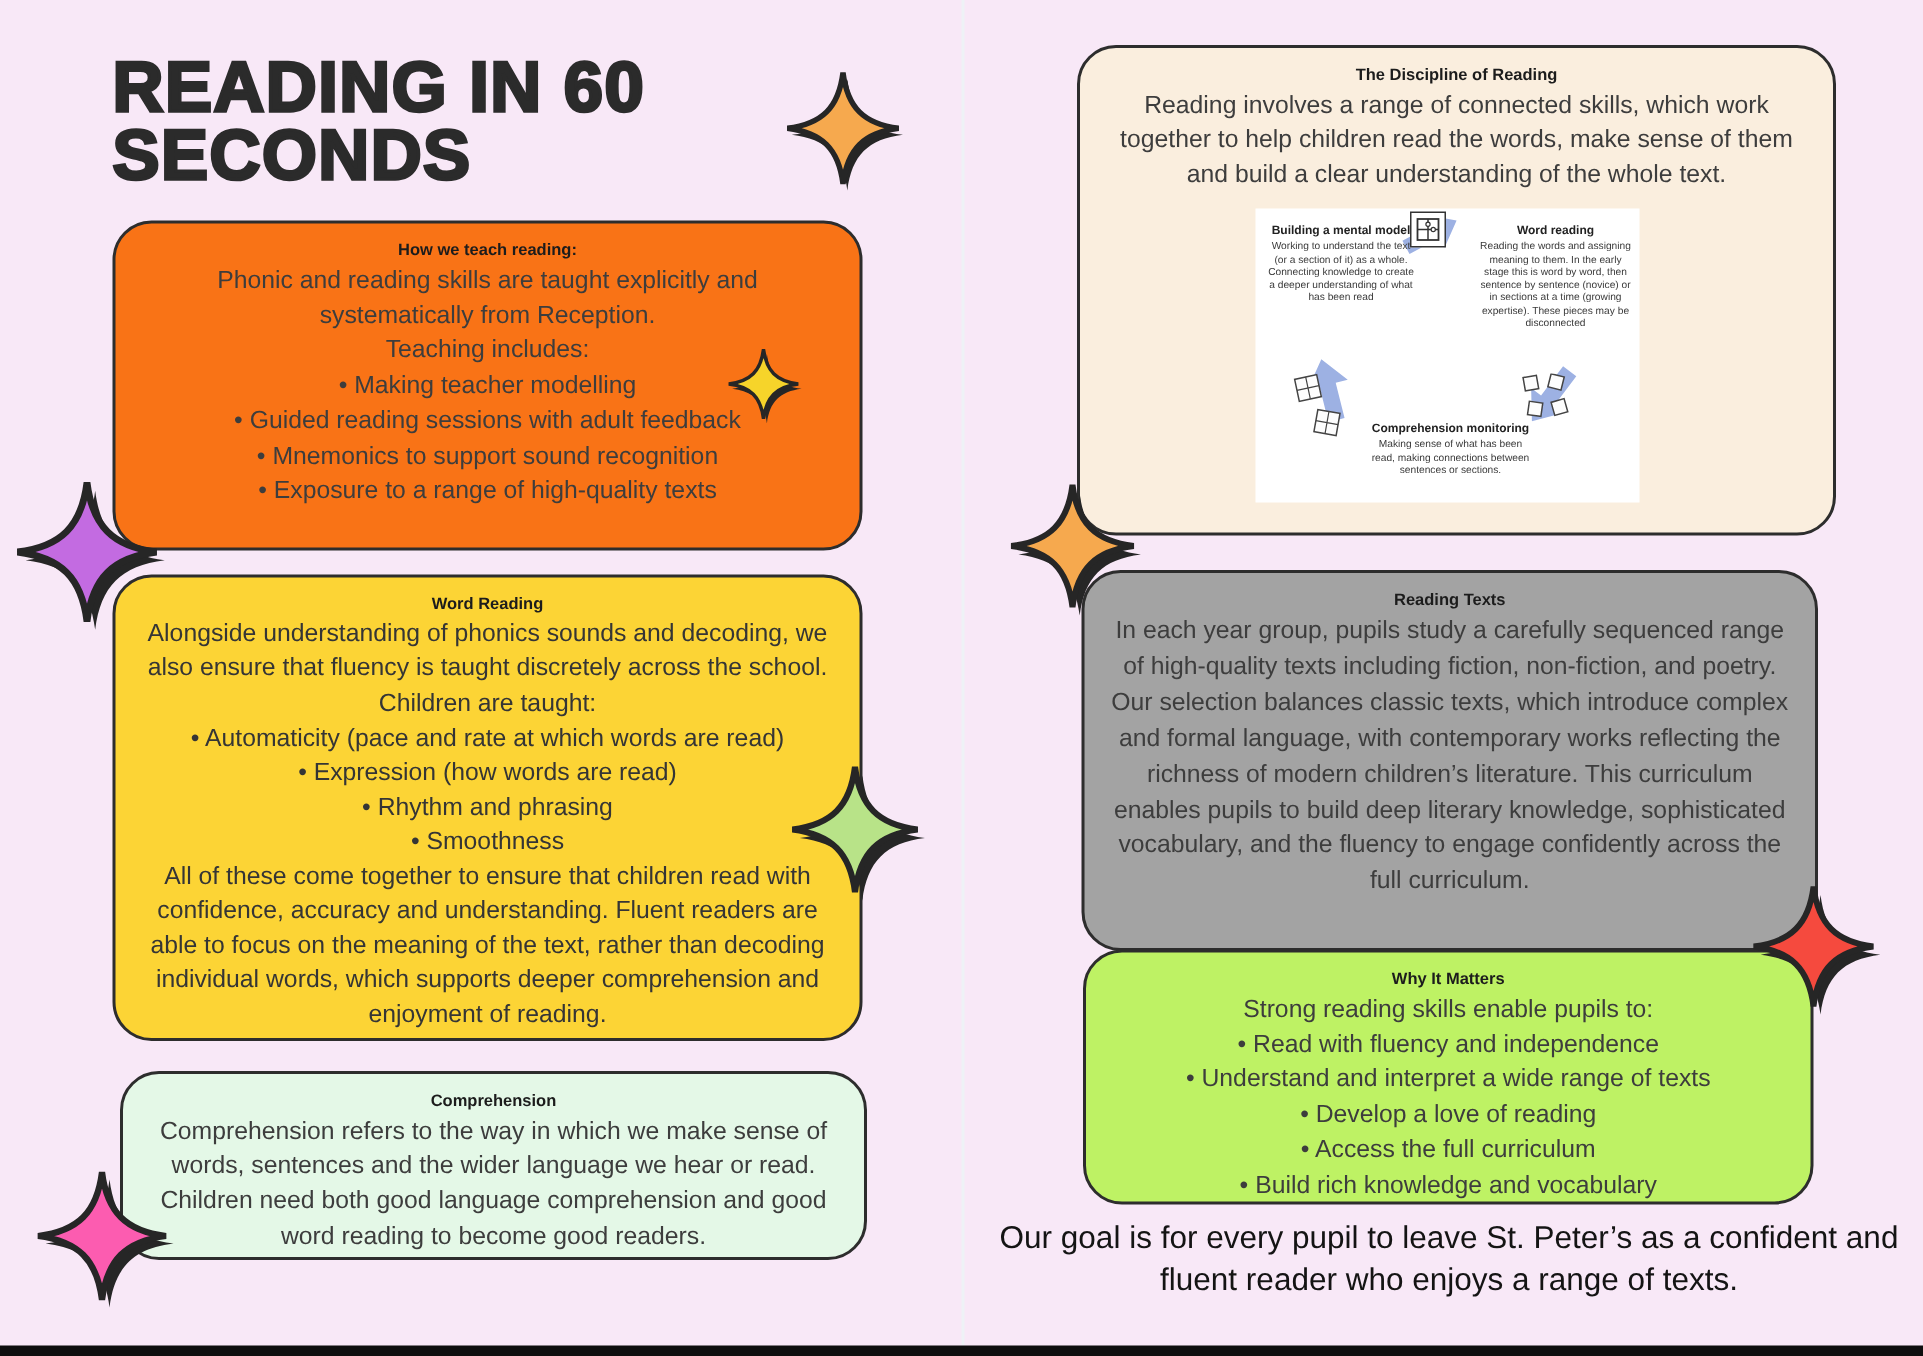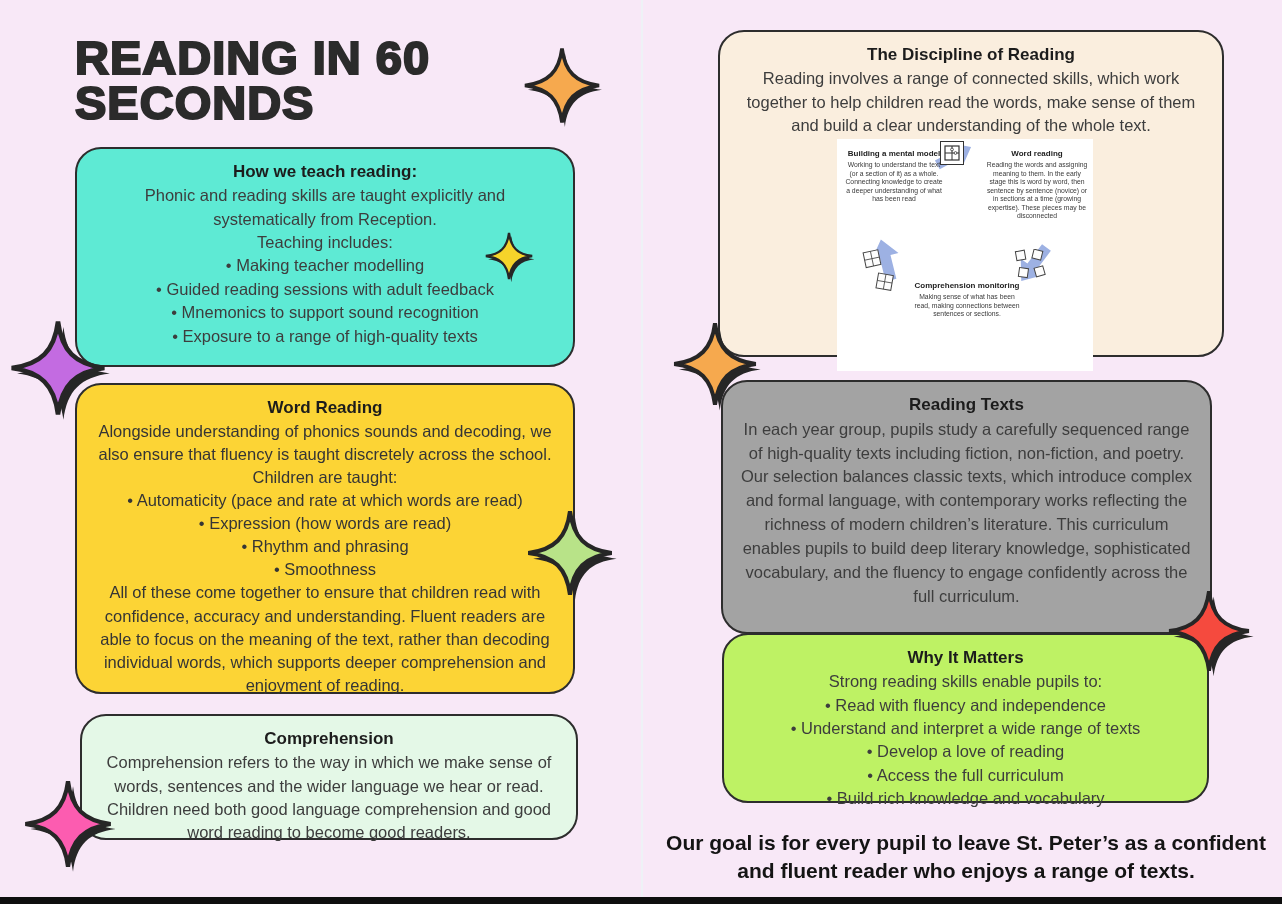--- a/index.html
+++ b/index.html
@@ -16,40 +16,40 @@
     position:absolute;left:75px;top:36px;width:500px;text-align:left;
     font-weight:bold;font-size:47px;line-height:.95;color:#2b2b2b;
     -webkit-text-stroke:2.2px #2b2b2b;letter-spacing:1px;
   }
 
   .box{
     position:absolute;border:2px solid #2d2d2d;border-radius:26px;
     text-align:center;padding:11px 16px;box-sizing:border-box;
     font-size:16.5px;line-height:1.42;
   }
-  .box .heading{font-weight:bold;color:#1c1c1c;font-size:17px;}
-  .box-how{left:75px;top:147px;width:500px;height:220px;background:#5eead4;}
+  .box .heading{font-weight:bold;color:#1c1c1c;font-size:11px;}
+  .box-how{left:75px;top:147px;width:500px;height:220px;background:#f97316;}
   .box-word{left:75px;top:383px;width:500px;height:311px;background:#fcd435;color:#353535;line-height:1.4;}
   .box-comp{left:80px;top:714px;width:498px;height:126px;background:#e4f8e7;}
   .box-disc{left:718px;top:30px;width:506px;height:327px;background:#faeede;}
   .box-texts{left:721px;top:380px;width:491px;height:254px;background:#a3a3a3;line-height:1.45;}
   .box-why{left:722px;top:633px;width:487px;height:170px;background:#bef264;}
 
   .goal{
     position:absolute;left:660px;top:812px;width:612px;text-align:center;
-    font-weight:bold;font-size:21px;line-height:1.33;color:#141414;margin-top:17px;
+    font-weight:normal;font-size:21px;line-height:1.33;color:#141414;
   }
 
   .star{position:absolute;overflow:visible;}
   .star .shadow{fill:#262626;}
   .star .body{stroke:#262626;stroke-width:5;}
 
   
   .diagram{
-    position:absolute;left:117px;top:107px;width:256px;height:232px;background:#ffffff;
+    position:absolute;left:117px;top:107px;width:256px;height:196px;background:#ffffff;
     font-family:"Liberation Sans","DejaVu Sans",sans-serif;text-align:center;
   }
   .dnode{position:absolute;color:#3a3a3a;}
   .dnode .dhead{font-weight:bold;font-size:8px;line-height:1.15;color:#222;}
   .dnode .dbody{font-size:6.8px;line-height:1.25;margin-top:3px;}
   .node-building{left:6px;top:10px;width:102px;}
   .node-wordreading{left:148px;top:10px;width:104px;}
   .node-compmon{left:76px;top:142px;width:108px;}
   .darrow{position:absolute;}
   .arrow-top{left:88px;top:-4px;width:58px;height:42px;transform:rotate(-28deg);}

